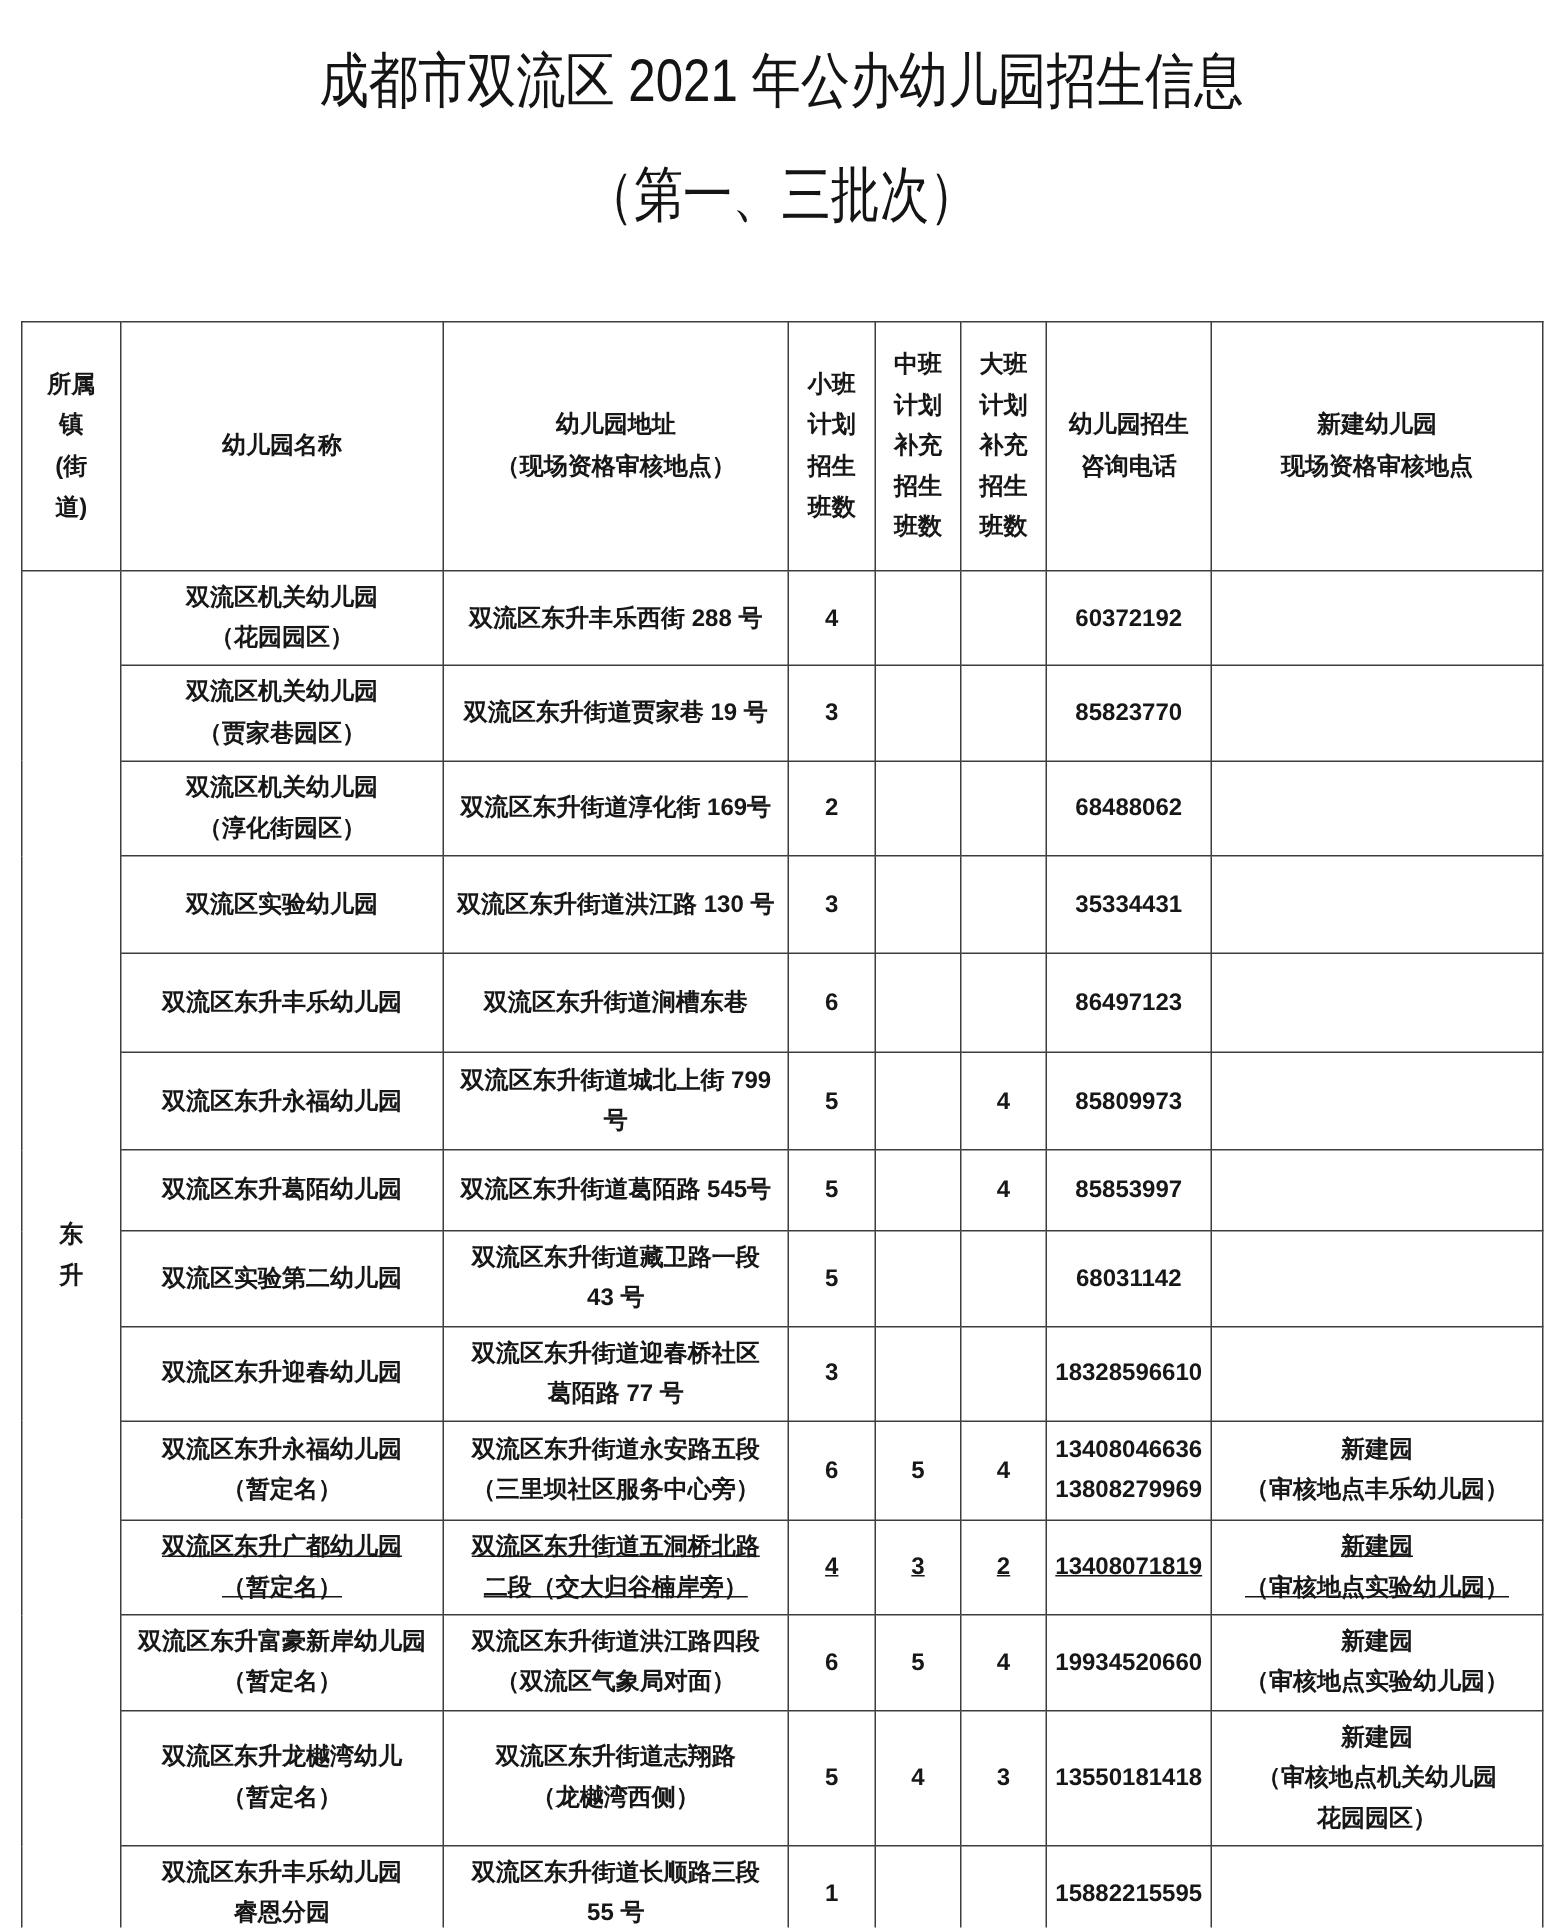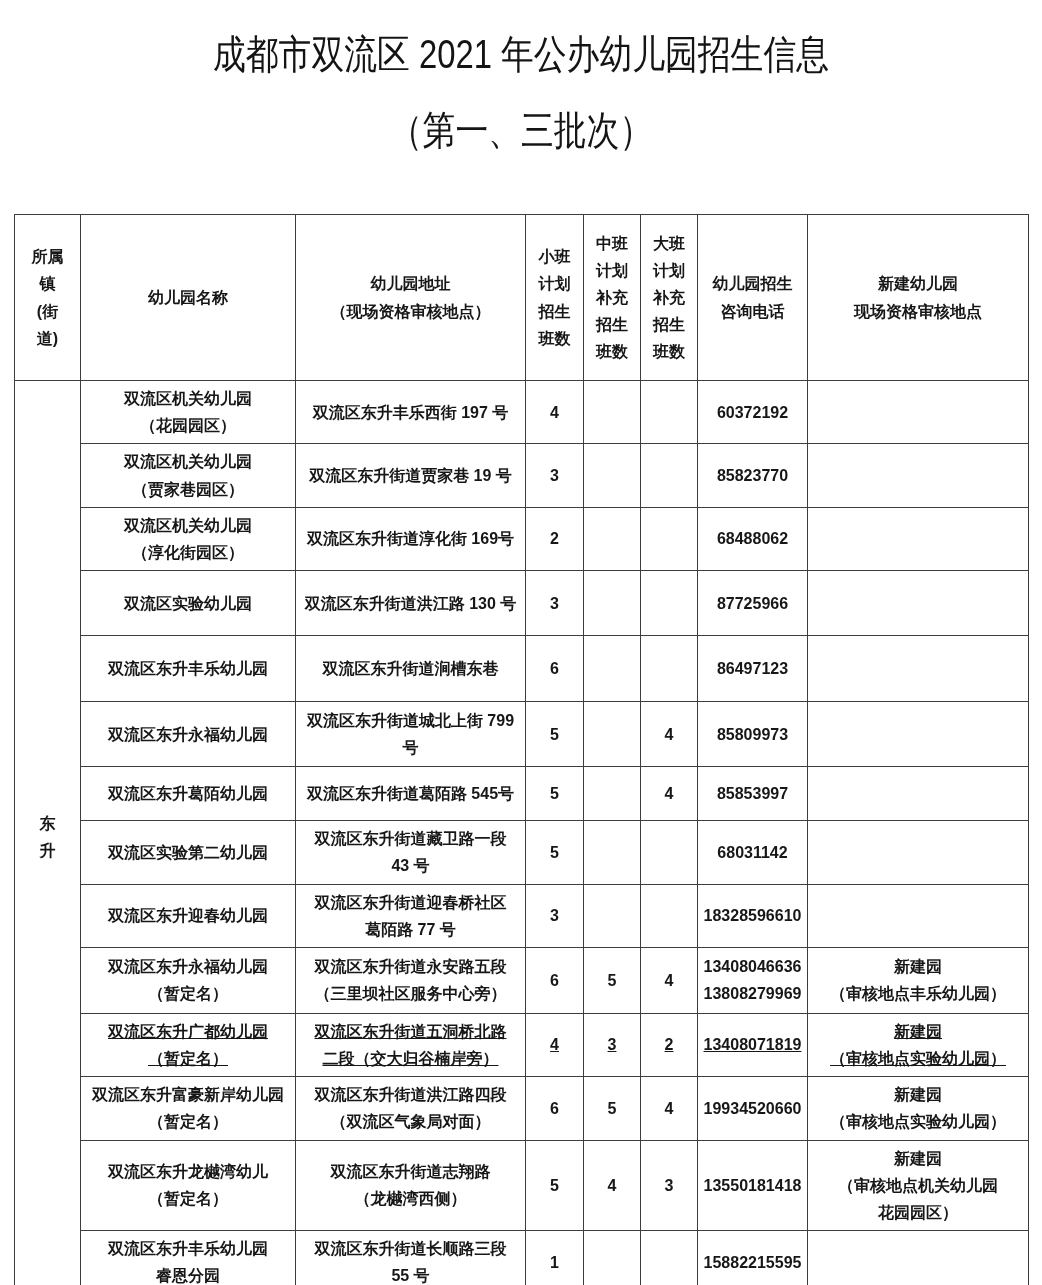--- a/index.html
+++ b/index.html
@@ -88,21 +88,21 @@
         <th>新建幼儿园
 现场资格审核地点</th>
       </tr>
     </thead>
     <tbody id="rows-body">
         <tr style="height: 60px;">
           <td class="town-cell" rowspan="14">东
 升</td>
           <td class="c-name">双流区机关幼儿园
 （花园园区）</td>
-          <td class="c-addr">双流区东升丰乐西街 197 号</td>
+          <td class="c-addr">双流区东升丰乐西街 288 号</td>
           <td class="c-num">4</td>
           <td class="c-num"></td>
           <td class="c-num"></td>
           <td class="c-phone">60372192</td>
           <td class="c-new"></td>
         </tr>
         <tr style="height: 62px;">
           <td class="c-name">双流区机关幼儿园
 （贾家巷园区）</td>
           <td class="c-addr">双流区东升街道贾家巷 19 号</td>
@@ -121,21 +121,21 @@
           <td class="c-num"></td>
           <td class="c-phone">68488062</td>
           <td class="c-new"></td>
         </tr>
         <tr style="height: 65px;">
           <td class="c-name">双流区实验幼儿园</td>
           <td class="c-addr">双流区东升街道洪江路 130 号</td>
           <td class="c-num">3</td>
           <td class="c-num"></td>
           <td class="c-num"></td>
-          <td class="c-phone">87725966</td>
+          <td class="c-phone">35334431</td>
           <td class="c-new"></td>
         </tr>
         <tr style="height: 66px;">
           <td class="c-name">双流区东升丰乐幼儿园</td>
           <td class="c-addr">双流区东升街道涧槽东巷</td>
           <td class="c-num">6</td>
           <td class="c-num"></td>
           <td class="c-num"></td>
           <td class="c-phone">86497123</td>
           <td class="c-new"></td>

